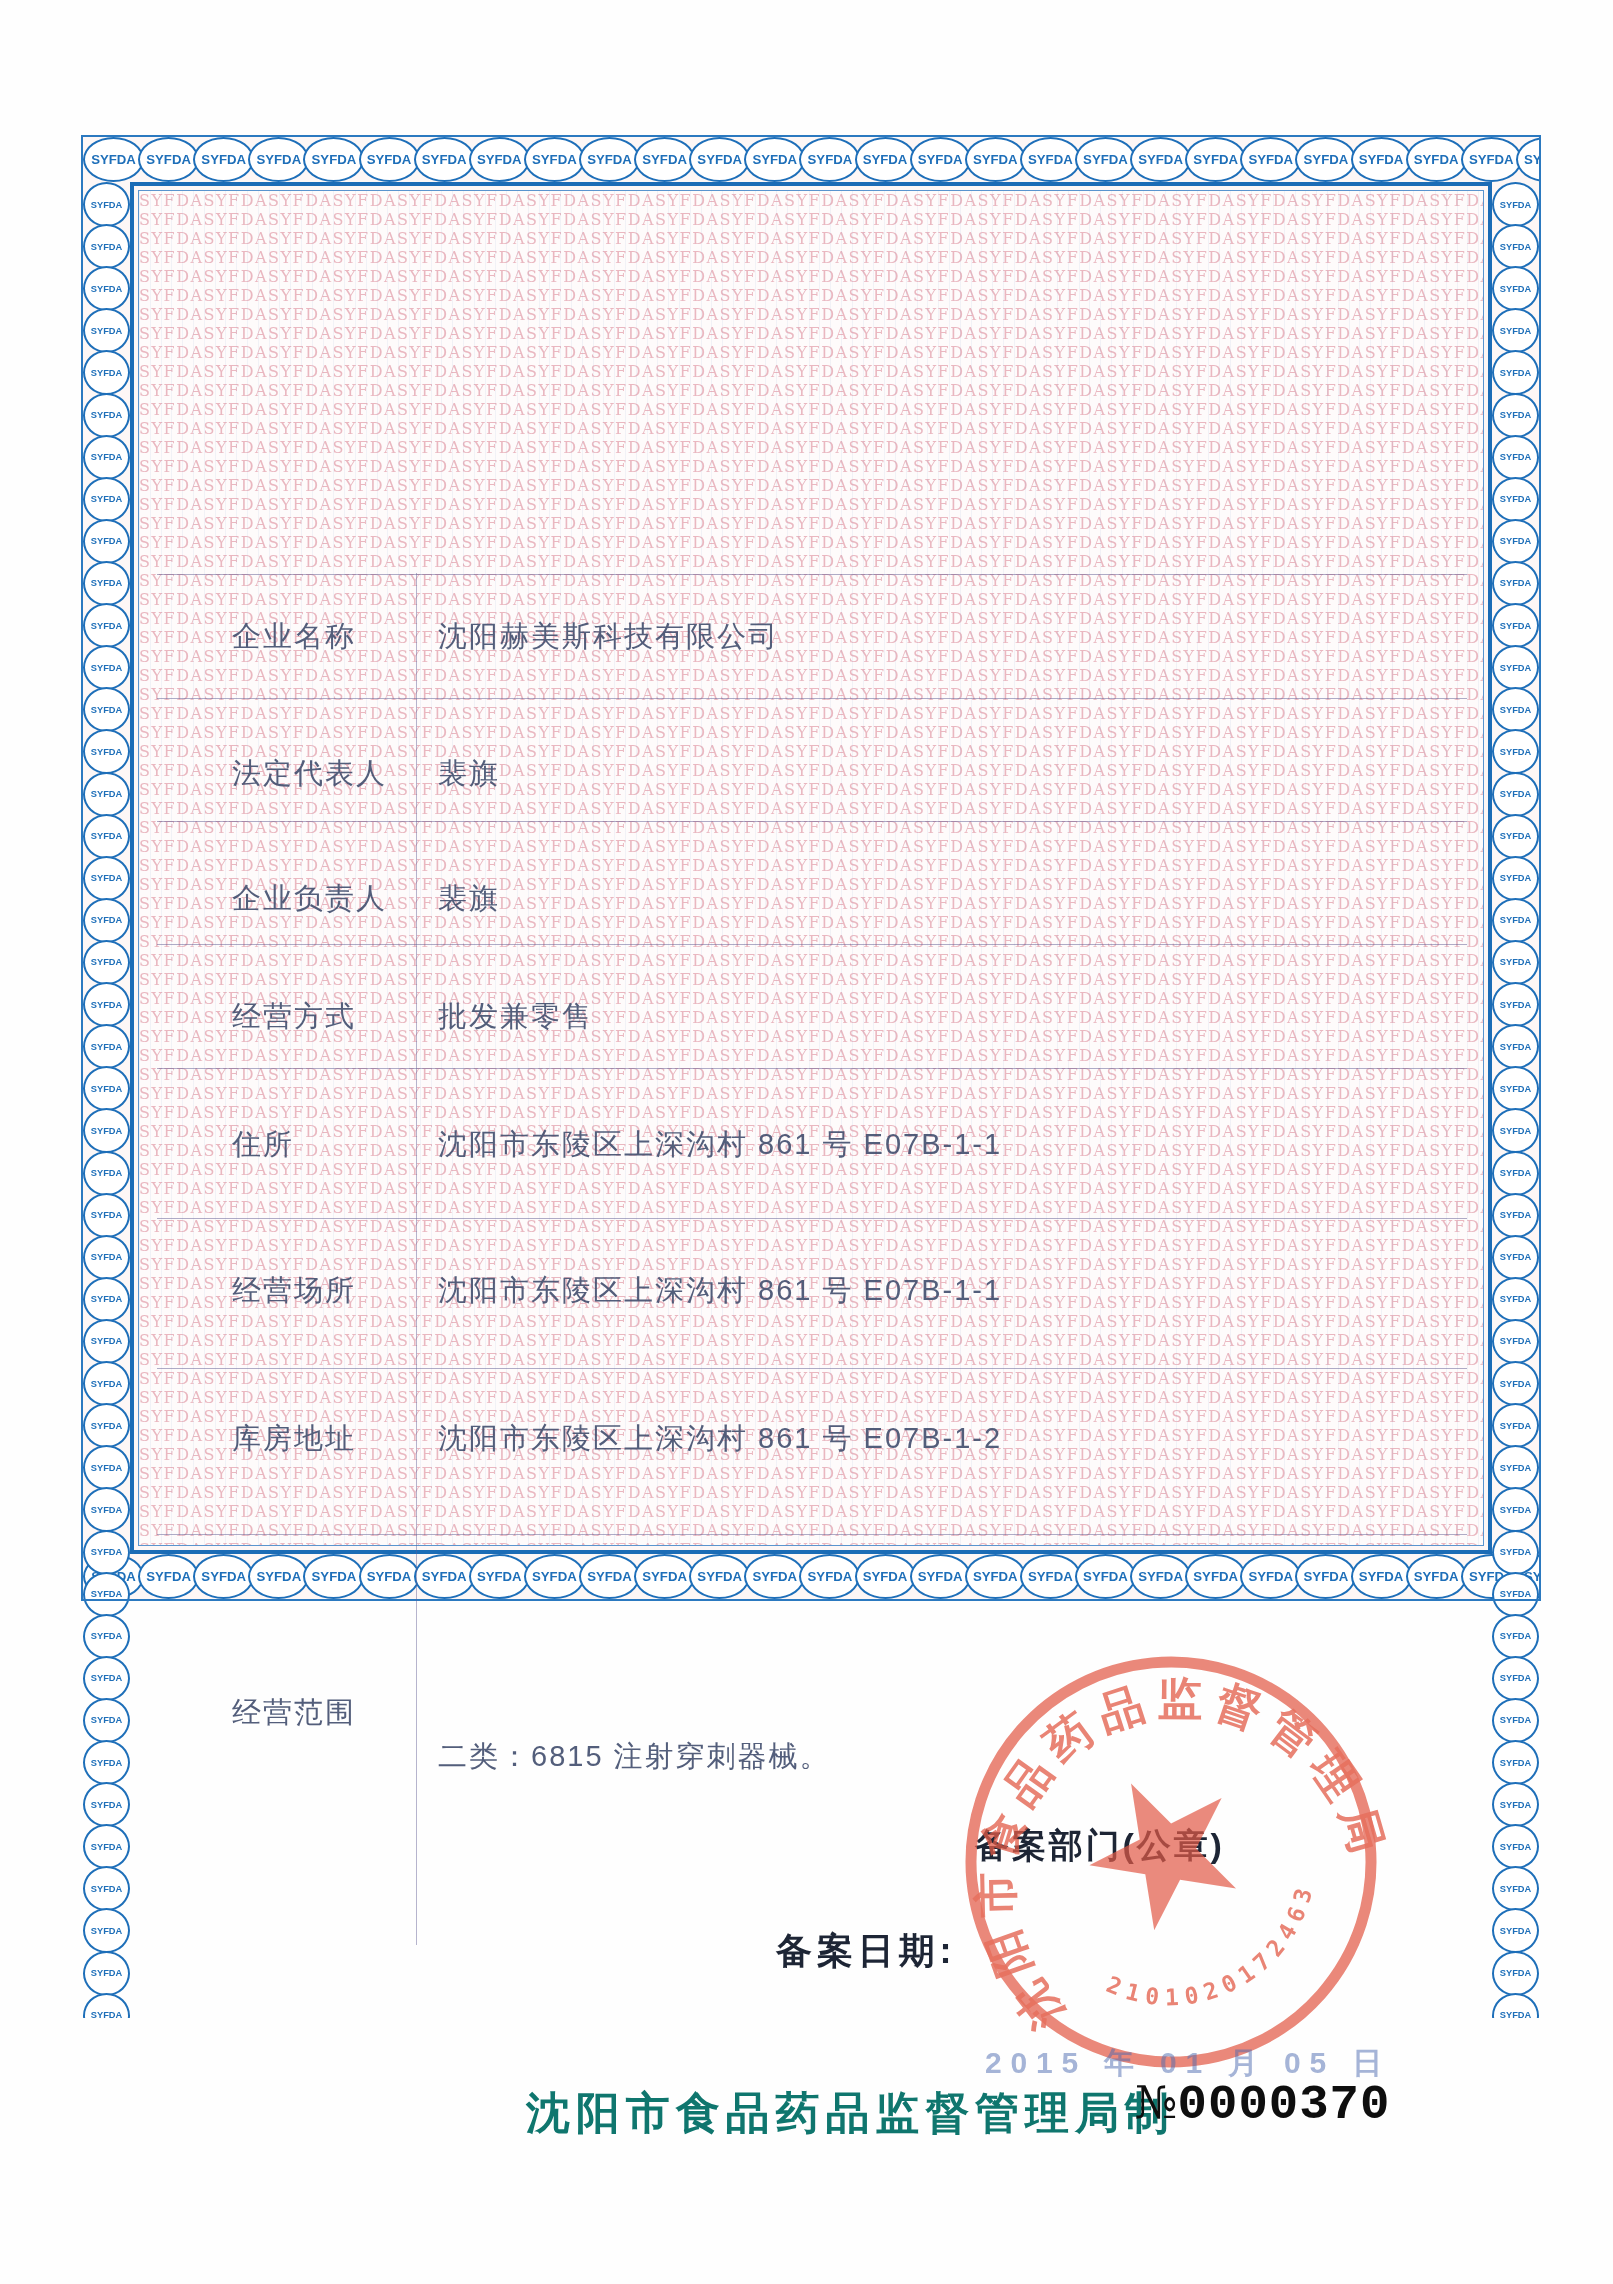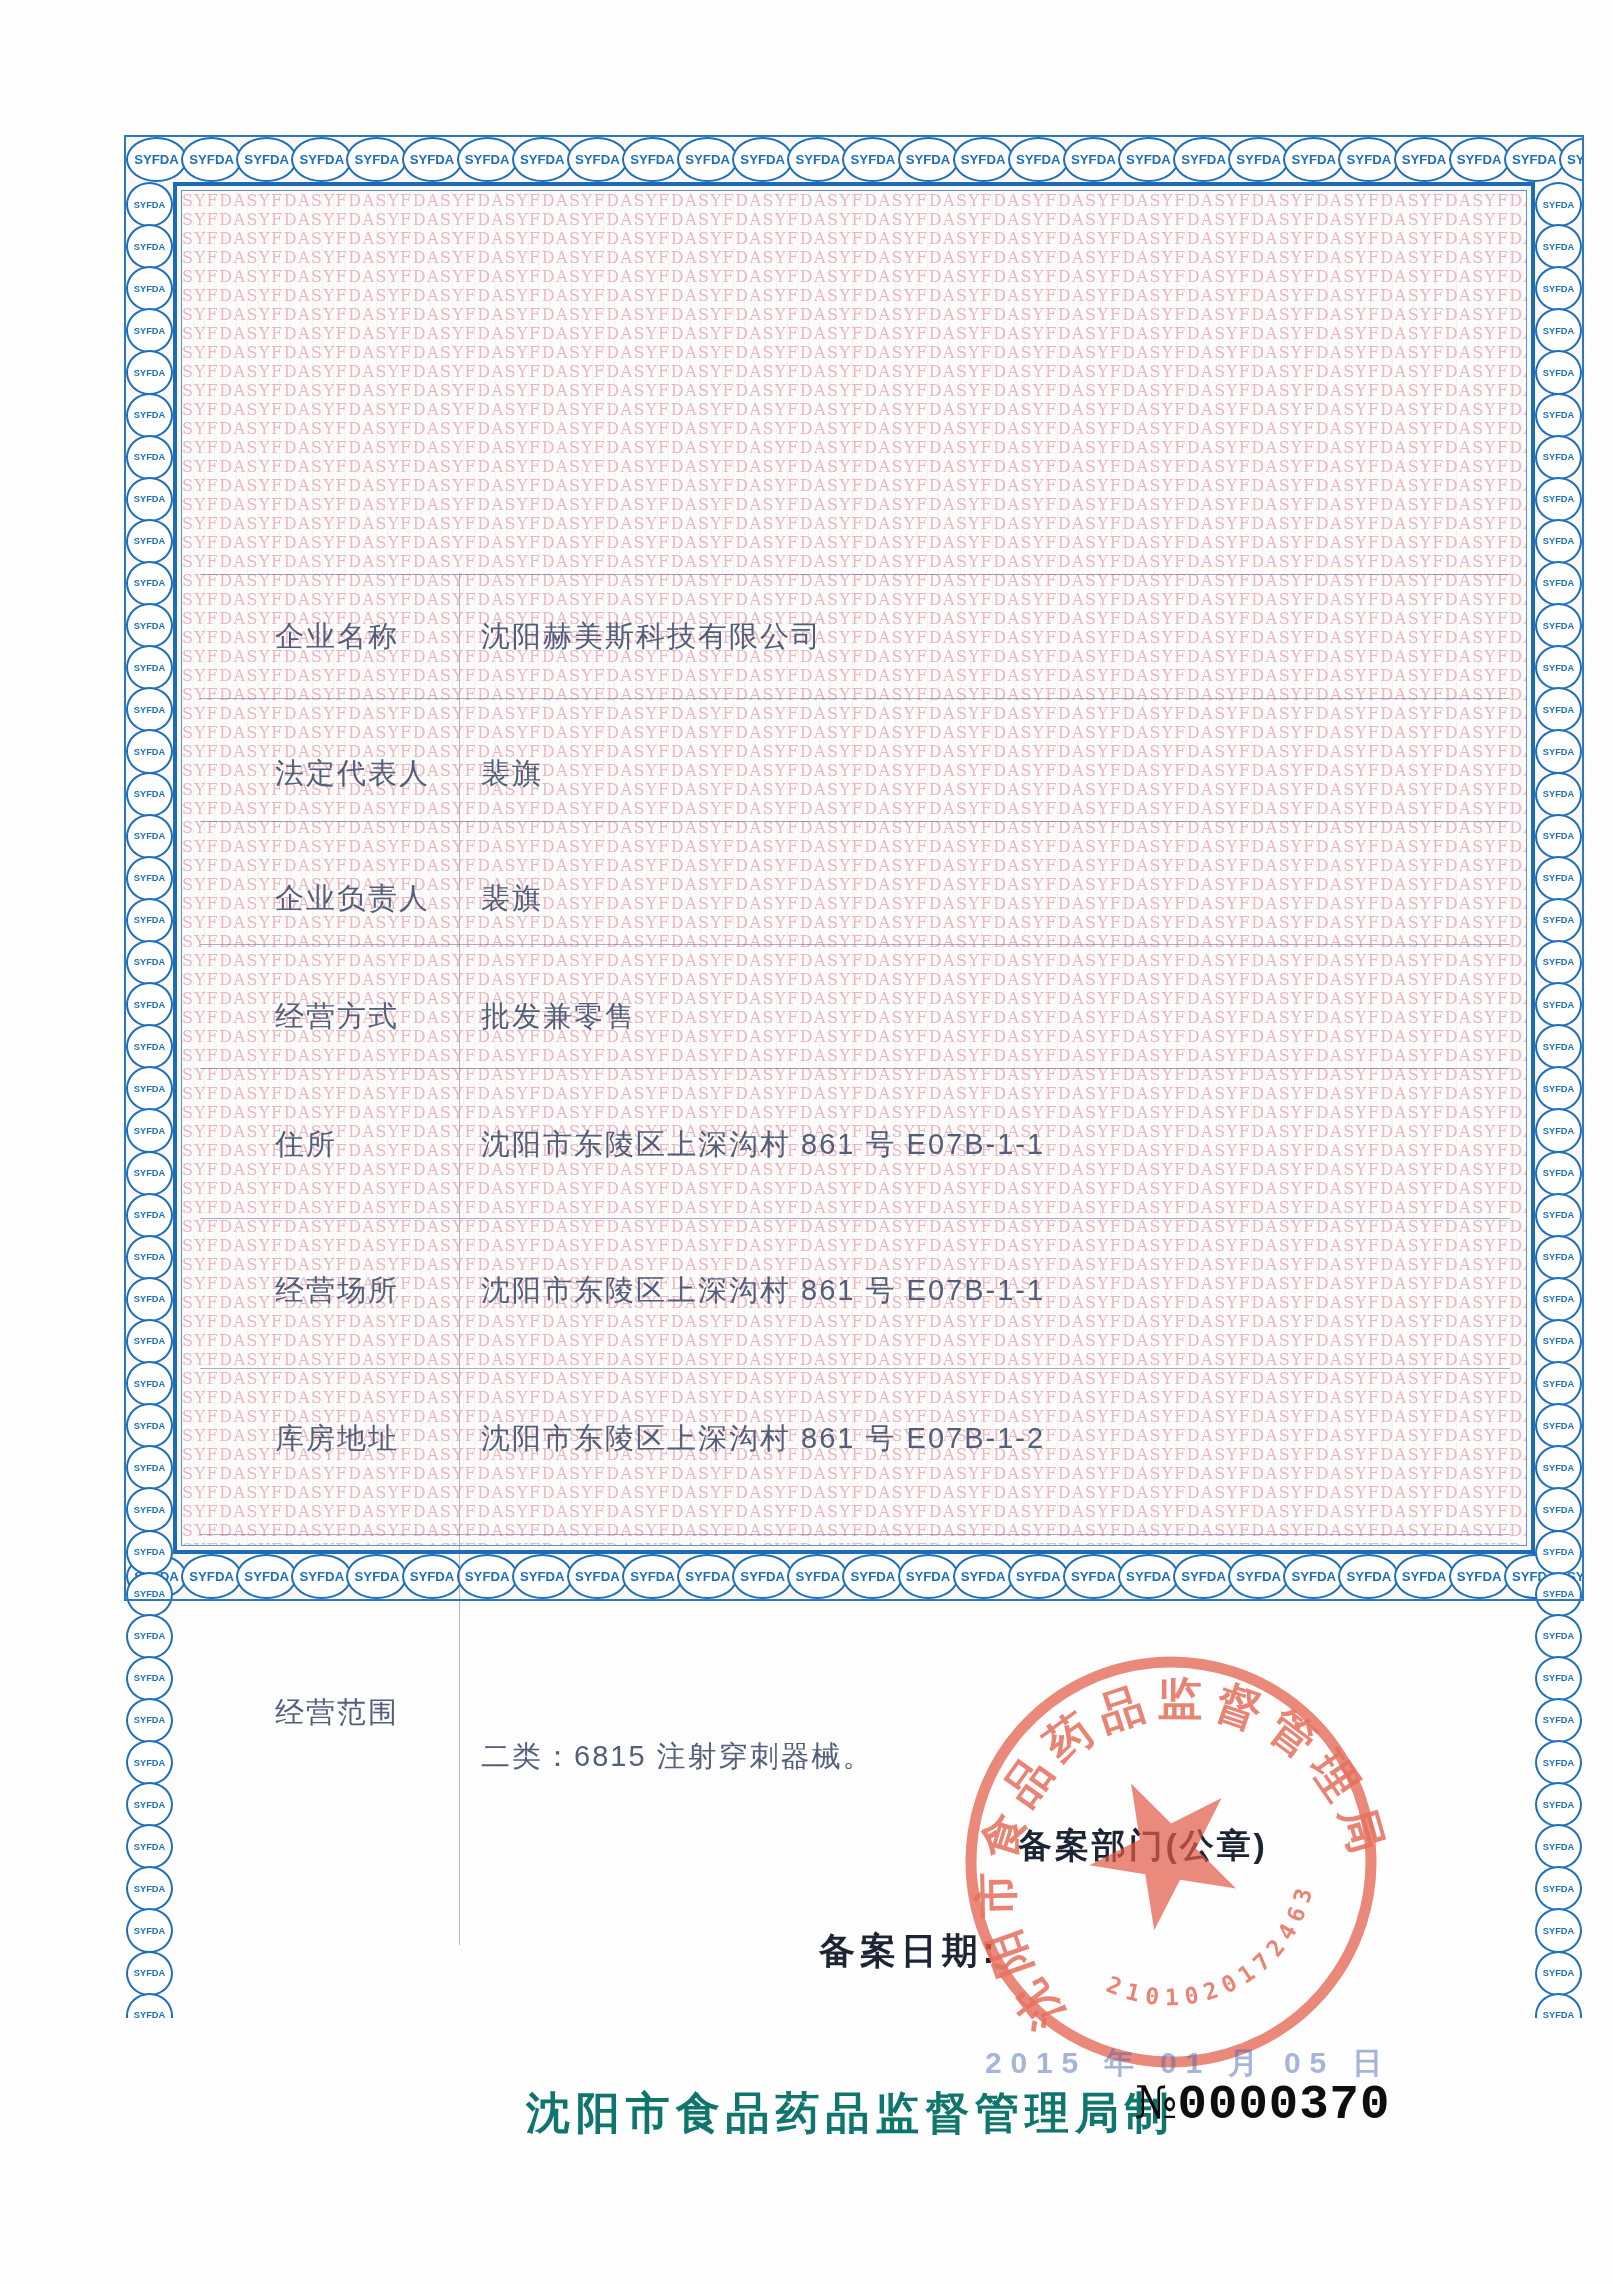--- a/index.html
+++ b/index.html
@@ -2,21 +2,21 @@
 <html><head>
 <meta charset="utf-8">
 <style>
   html,body{margin:0;padding:0;}
   body{
     width:1613px;height:2285px;position:relative;overflow:hidden;
     background:#fefefe;
     font-family:"Liberation Sans",sans-serif;
   }
   
-  .frame{position:absolute;left:83px;top:137px;width:1456px;height:1462px;background:#fdf7f6;margin-left:43px;}
+  .frame{position:absolute;left:83px;top:137px;width:1456px;height:1462px;background:#fdf7f6;}
   .outer-rule{position:absolute;inset:-2px;border:2px solid #2b79c0;z-index:6;}
   .inner-rule{position:absolute;left:47px;top:45px;right:47px;bottom:45px;border:4.9px solid #1b6cb6;z-index:6;}
   .inner-rule2{position:absolute;left:55px;top:53px;right:55px;bottom:53px;border:1px solid #5a95cf;z-index:6;}
 
   
   .chain{position:absolute;display:flex;overflow:hidden;z-index:5;}
   .chain-top{left:0;top:0;width:1456px;height:45px;flex-direction:row;}
   .chain-bottom{left:0;bottom:0;width:1456px;height:45px;flex-direction:row;}
   .chain-left{left:0;top:45px;width:47px;height:1836px;flex-direction:column;}
   .chain-right{right:0;top:45px;width:47px;height:1836px;flex-direction:column;}

